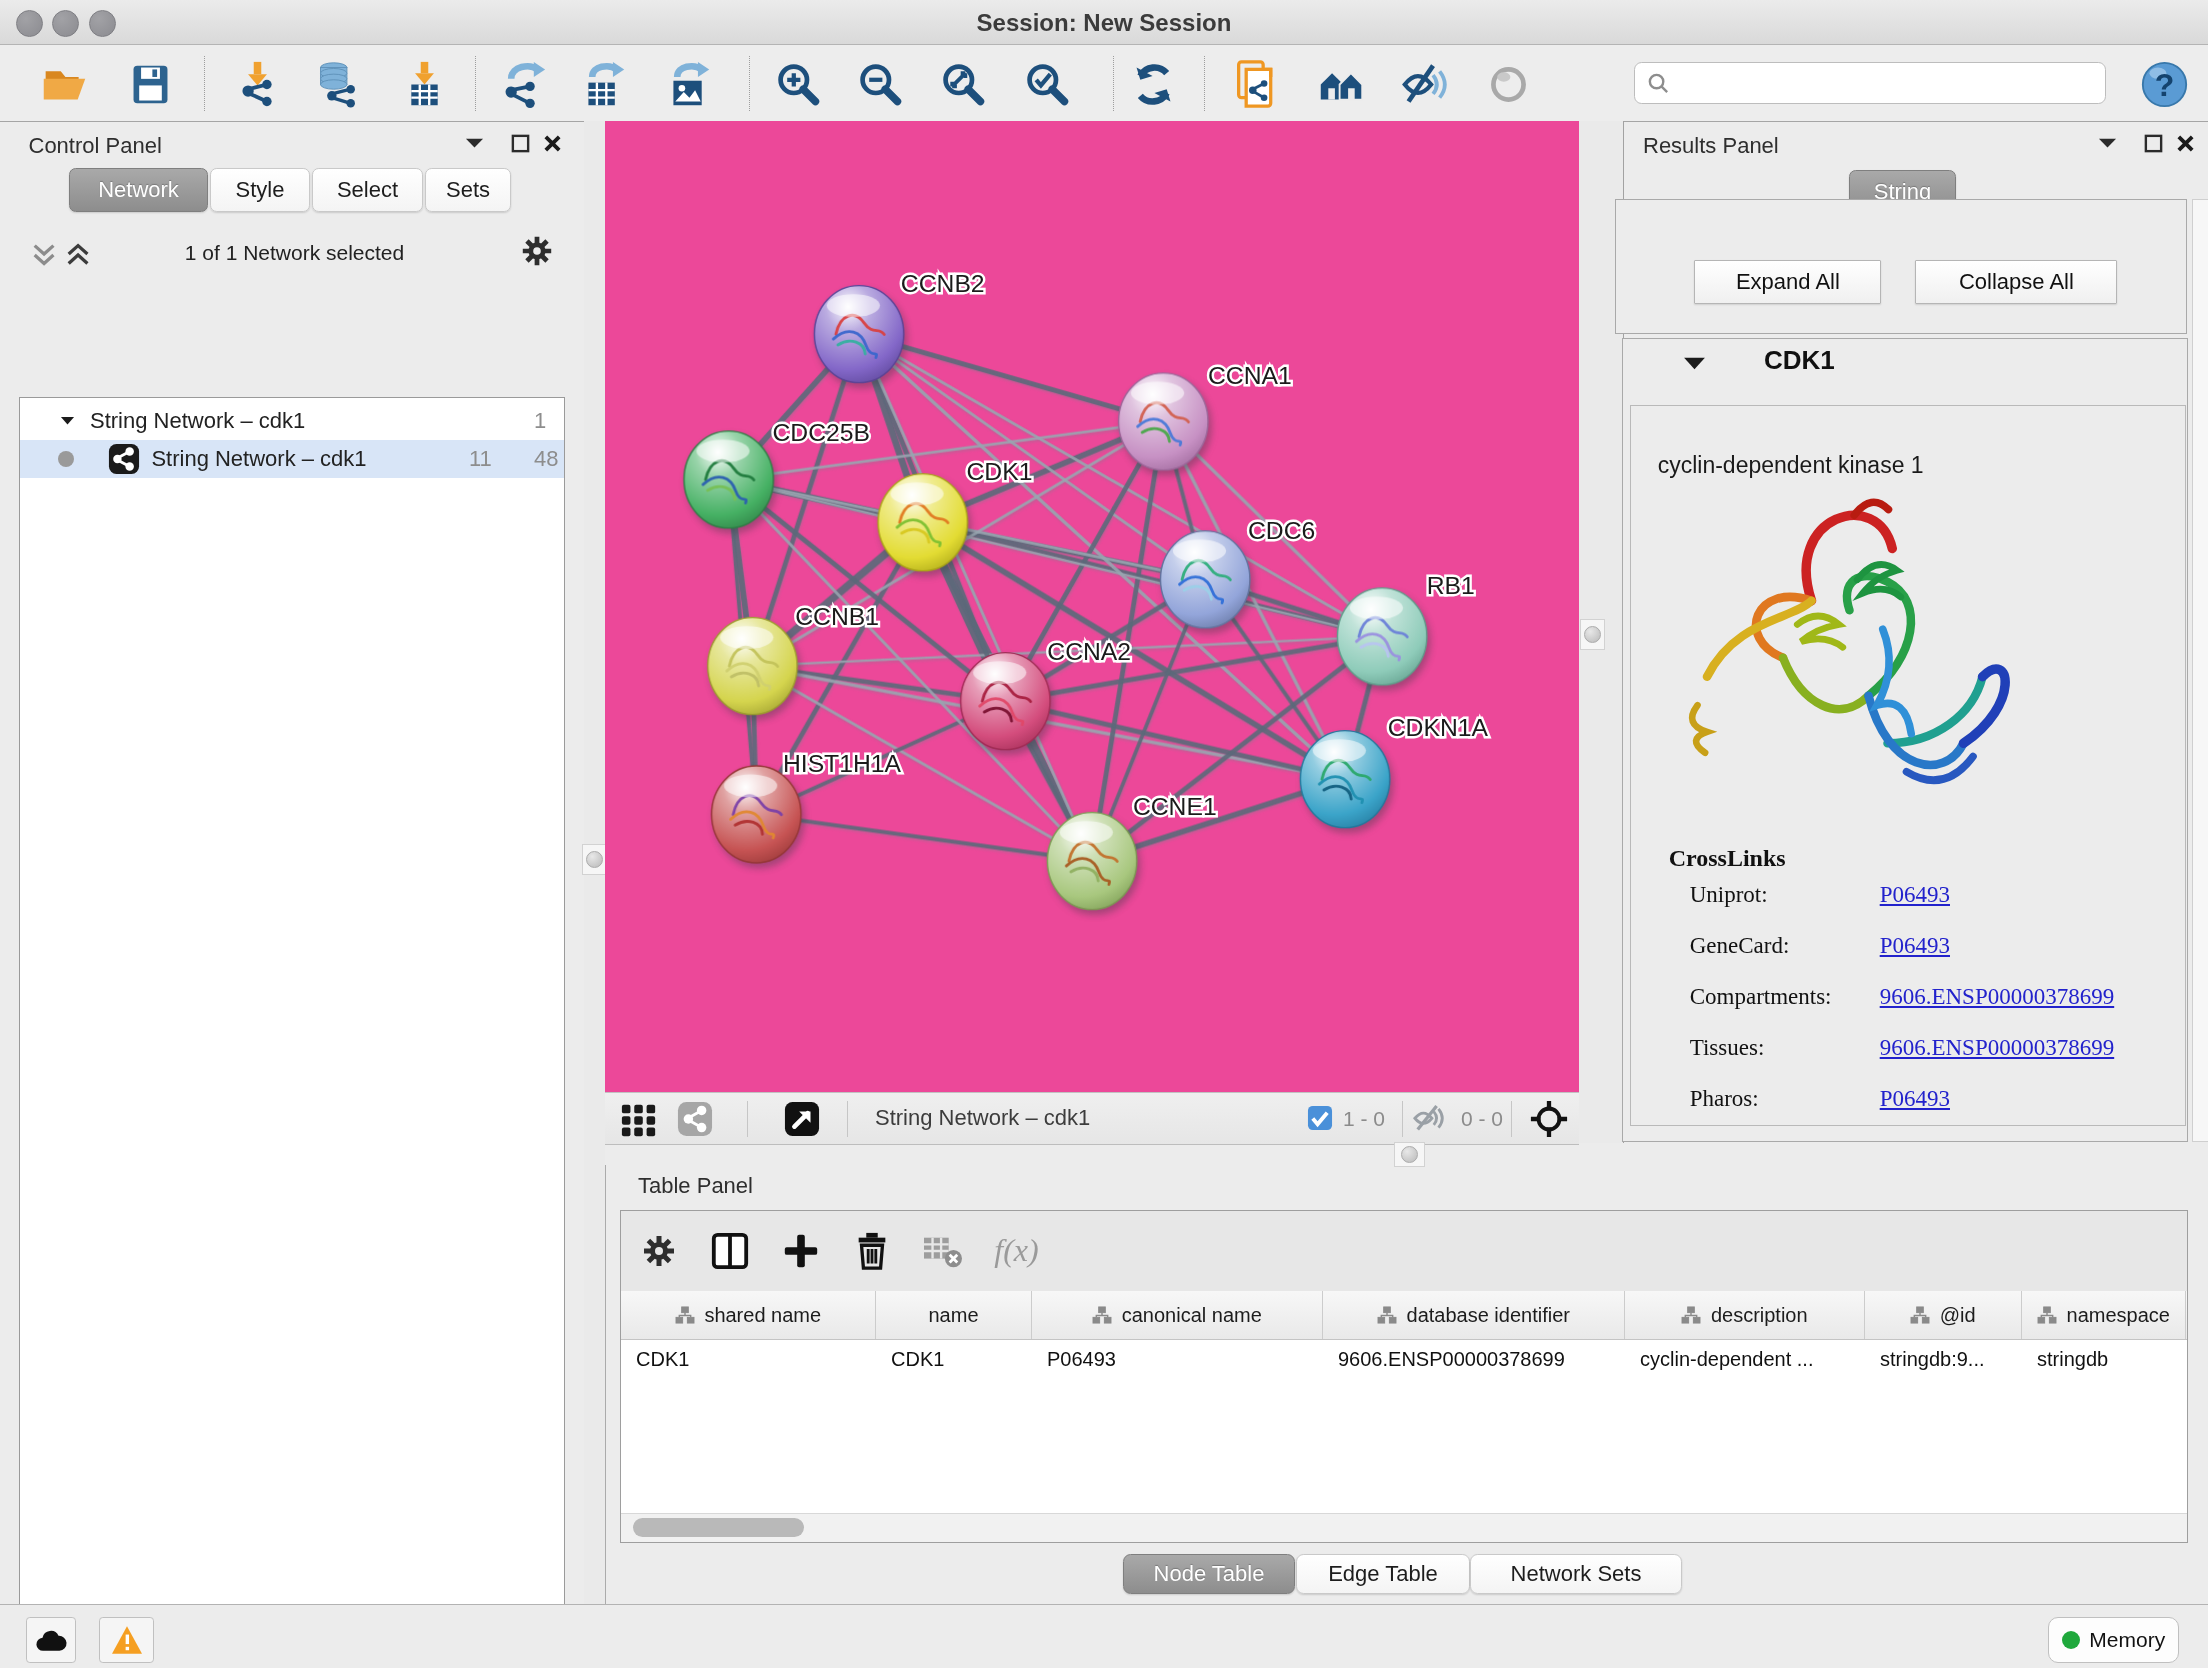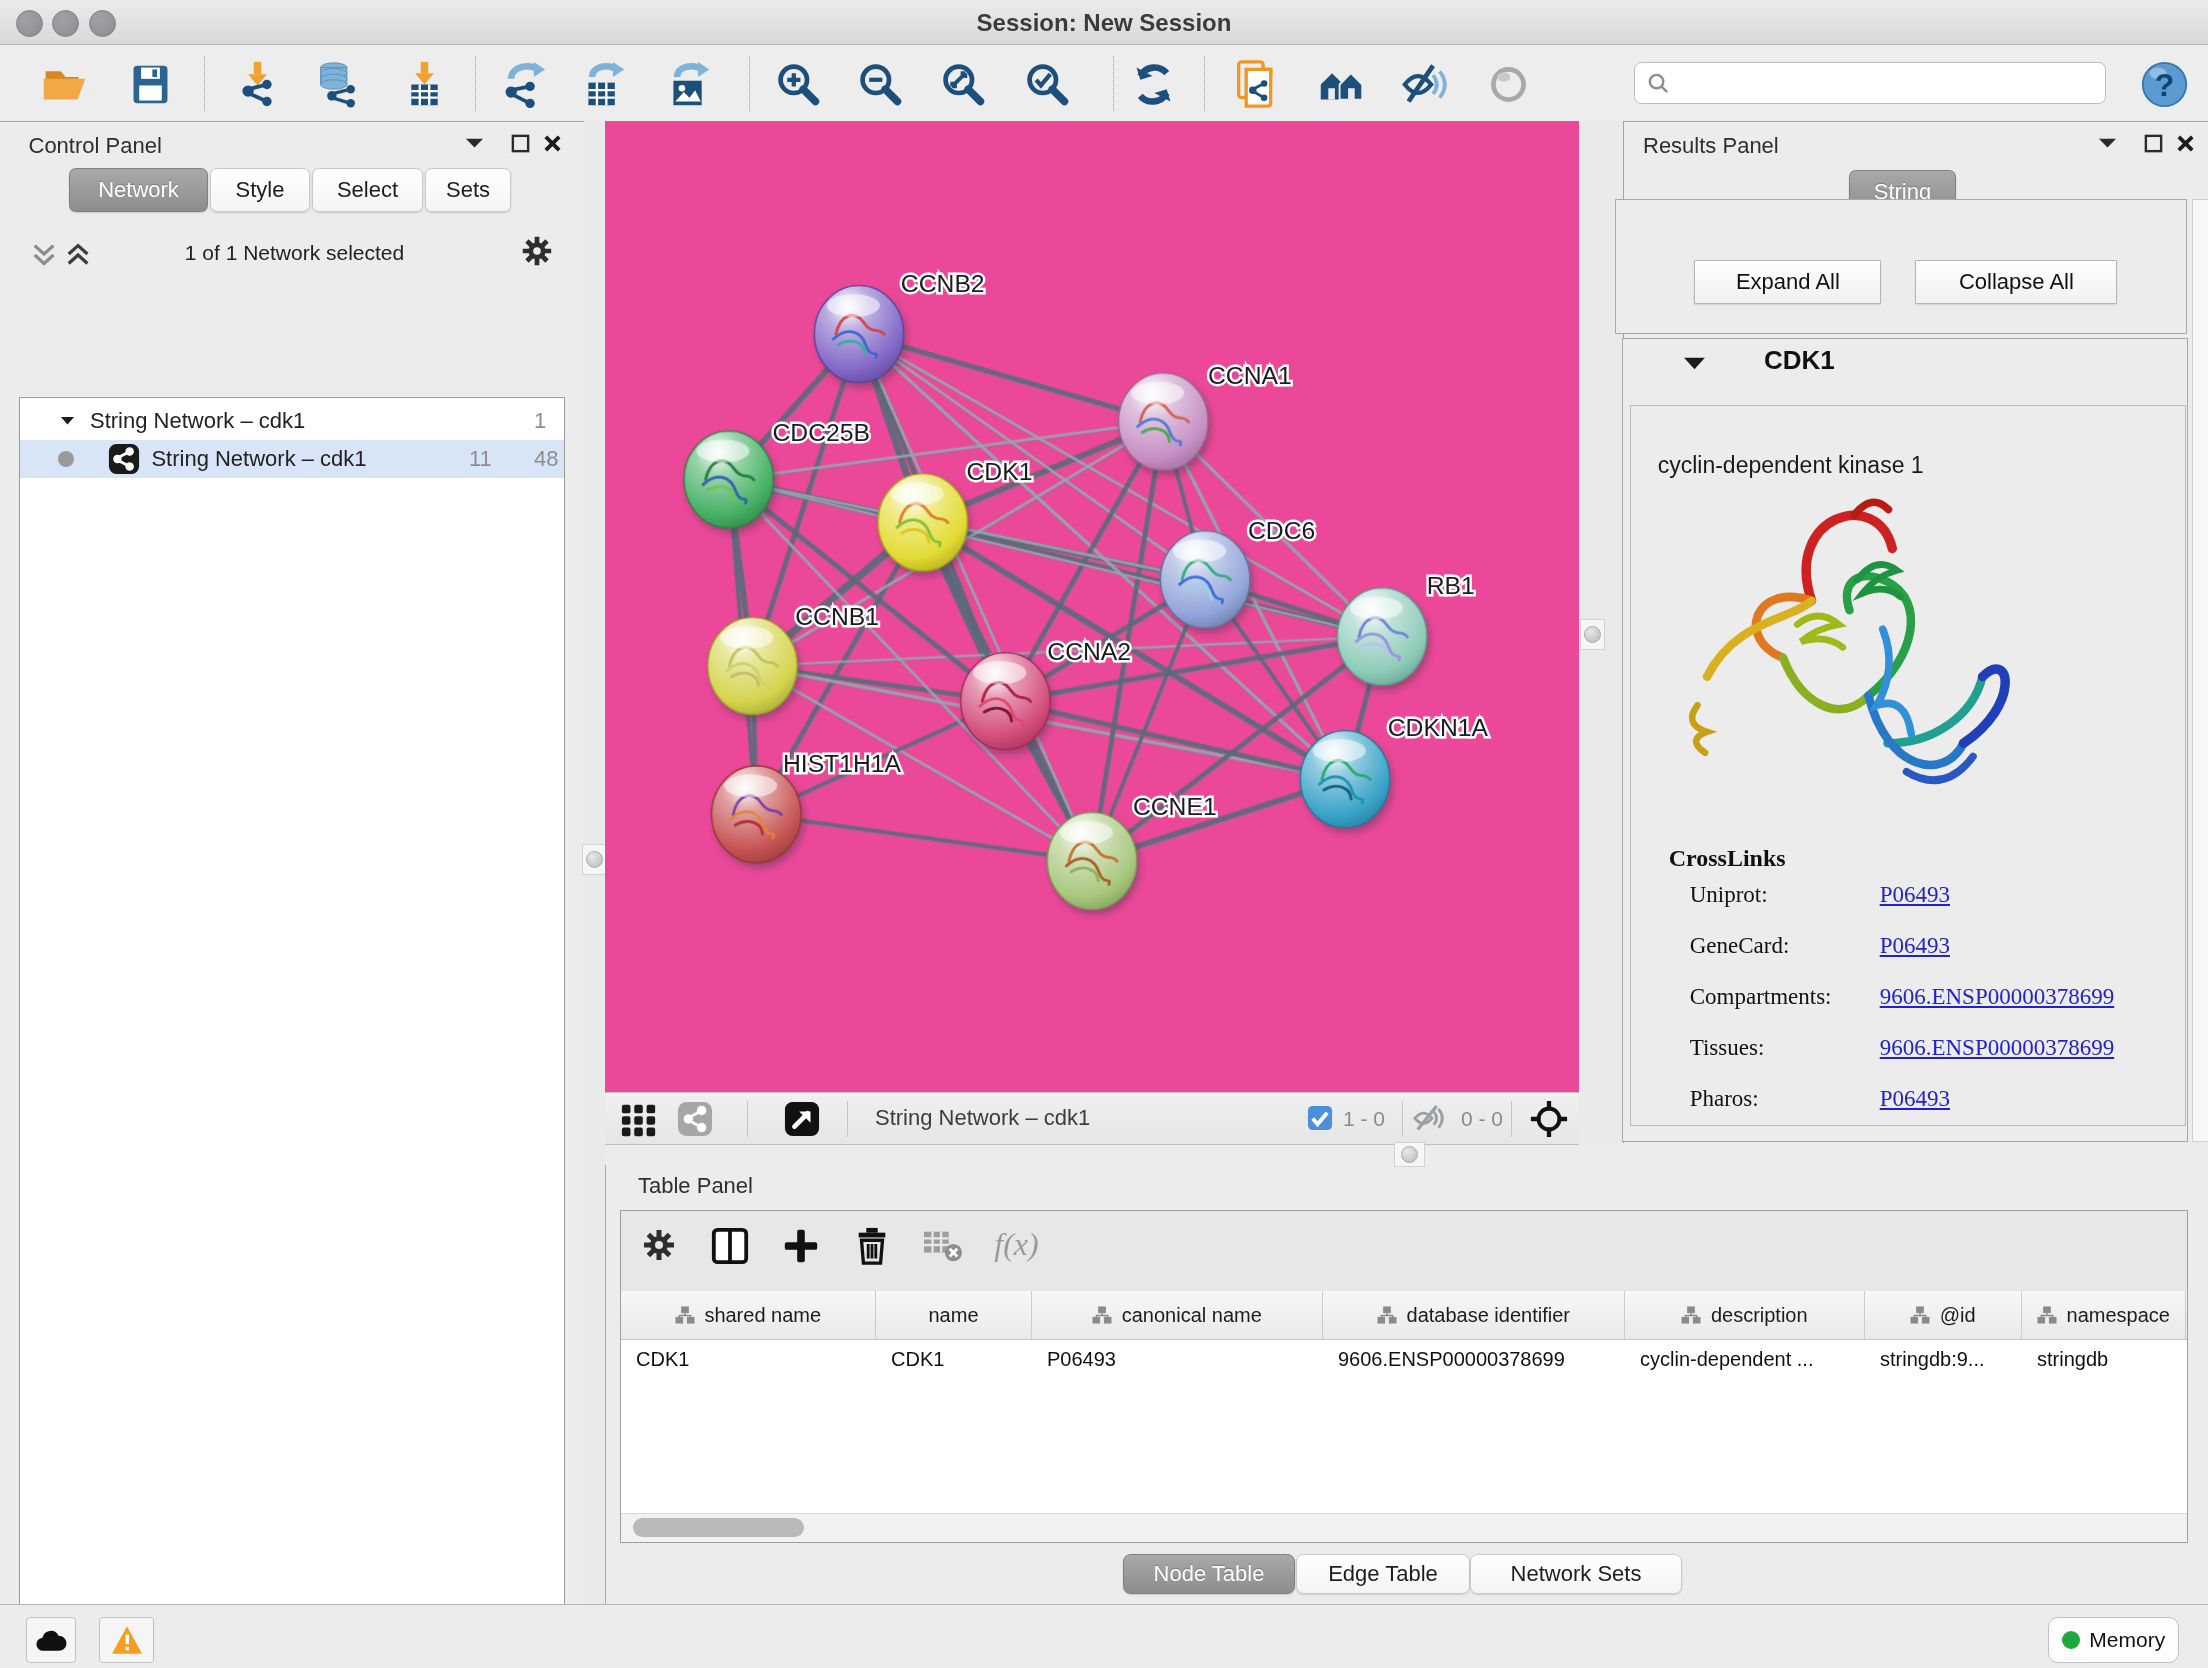--- a/index.html
+++ b/index.html
@@ -62,21 +62,21 @@
       border:1px solid #b5b5b5;border-radius:1px;font-size:22px;color:#111;
       display:flex;align-items:center;justify-content:center;box-shadow:0 1px 1.9px rgba(0,0,0,.12);}
   .serif{font-family:"Liberation Serif",serif;}
   .xl-row{display:flex;height:51px;align-items:baseline;}
   .xl-label{width:190px;font-size:23px;color:#111;}
   .xl-value{font-size:23px;color:#2222cc;text-decoration:underline;}
 
   
   .tablebox{left:620px;top:1210px;width:1566px;height:331px;background:#fff;border:1px solid #9e9e9e;}
   .ttoolbar{position:absolute;left:0;top:0;width:100%;height:80px;background:#e7e7e7;border-bottom:1px solid #cfcfcf;}
-  .ttbtn{position:absolute;top:15px;width:49px;height:49px;display:flex;align-items:flex-start;justify-content:center;}
+  .ttbtn{position:absolute;top:15px;width:49px;height:49px;display:flex;align-items:center;justify-content:center;}
   .thead{position:absolute;left:0;top:80px;width:100%;height:49px;display:flex;
       background:linear-gradient(#f7f7f7,#e9e9e9);border-bottom:1px solid #c4c4c4;box-sizing:border-box;}
   .thcell{height:100%;display:flex;align-items:center;justify-content:center;gap:9.5px;
       border-right:1px solid #cccccc;box-sizing:border-box;font-size:20px;color:#1c1c1c;overflow:hidden;}
   .trow{position:absolute;left:0;top:129px;width:100%;height:38px;display:flex;}
   .tdcell{height:100%;display:flex;align-items:center;padding-left:15px;box-sizing:border-box;
       font-size:20px;color:#111;overflow:hidden;white-space:nowrap;}
   .hscroll{position:absolute;left:0;bottom:0;width:100%;height:28.5px;background:#f1f1f1;border-top:1px solid #d8d8d8;}
   .hthumb{position:absolute;left:12.4px;top:4.8px;width:171px;height:19px;border-radius:9.5px;background:#b9b9b9;}
 

